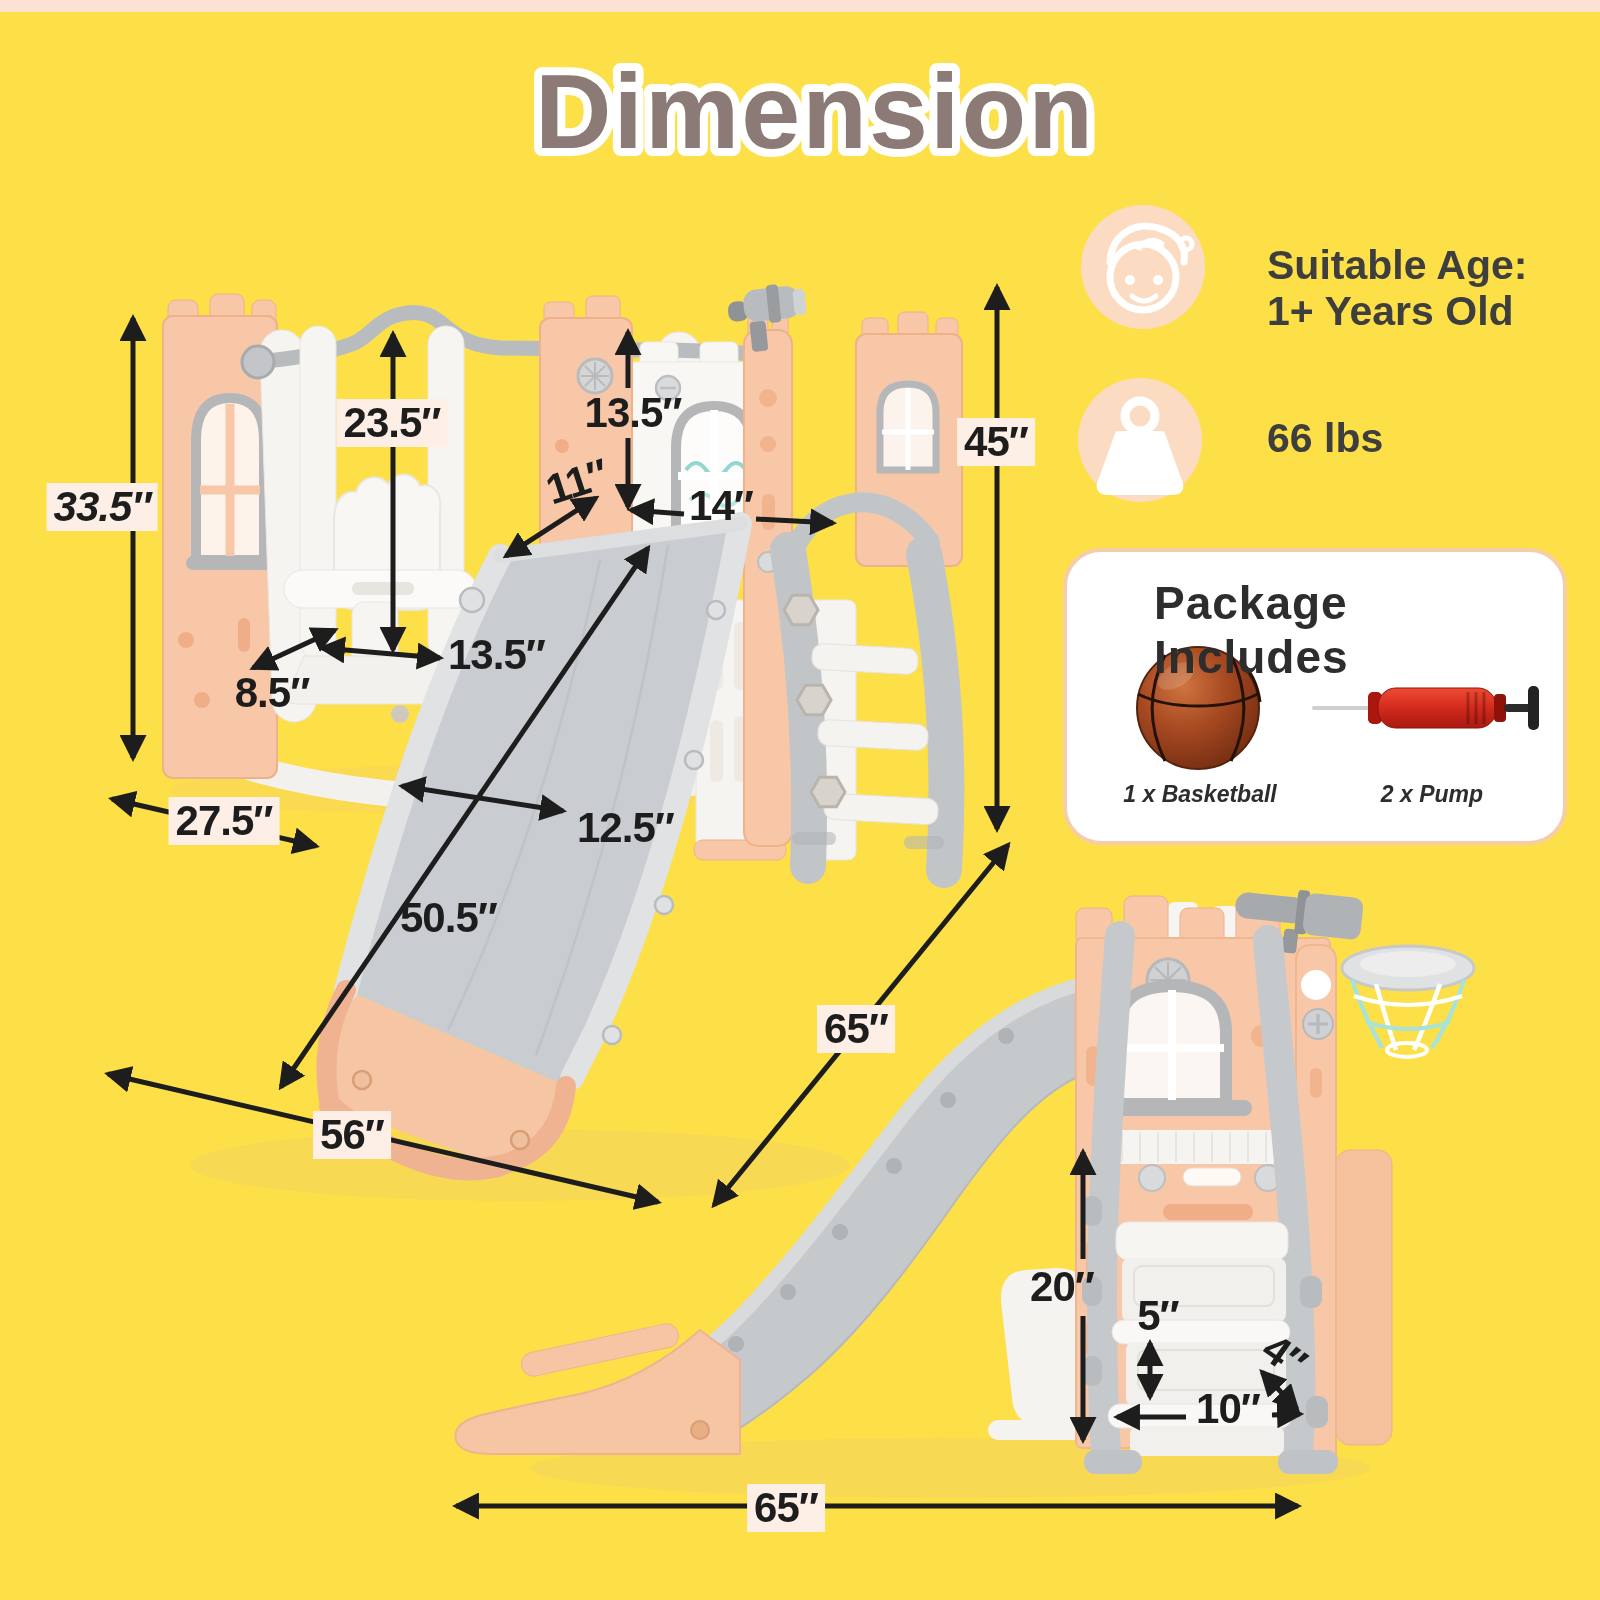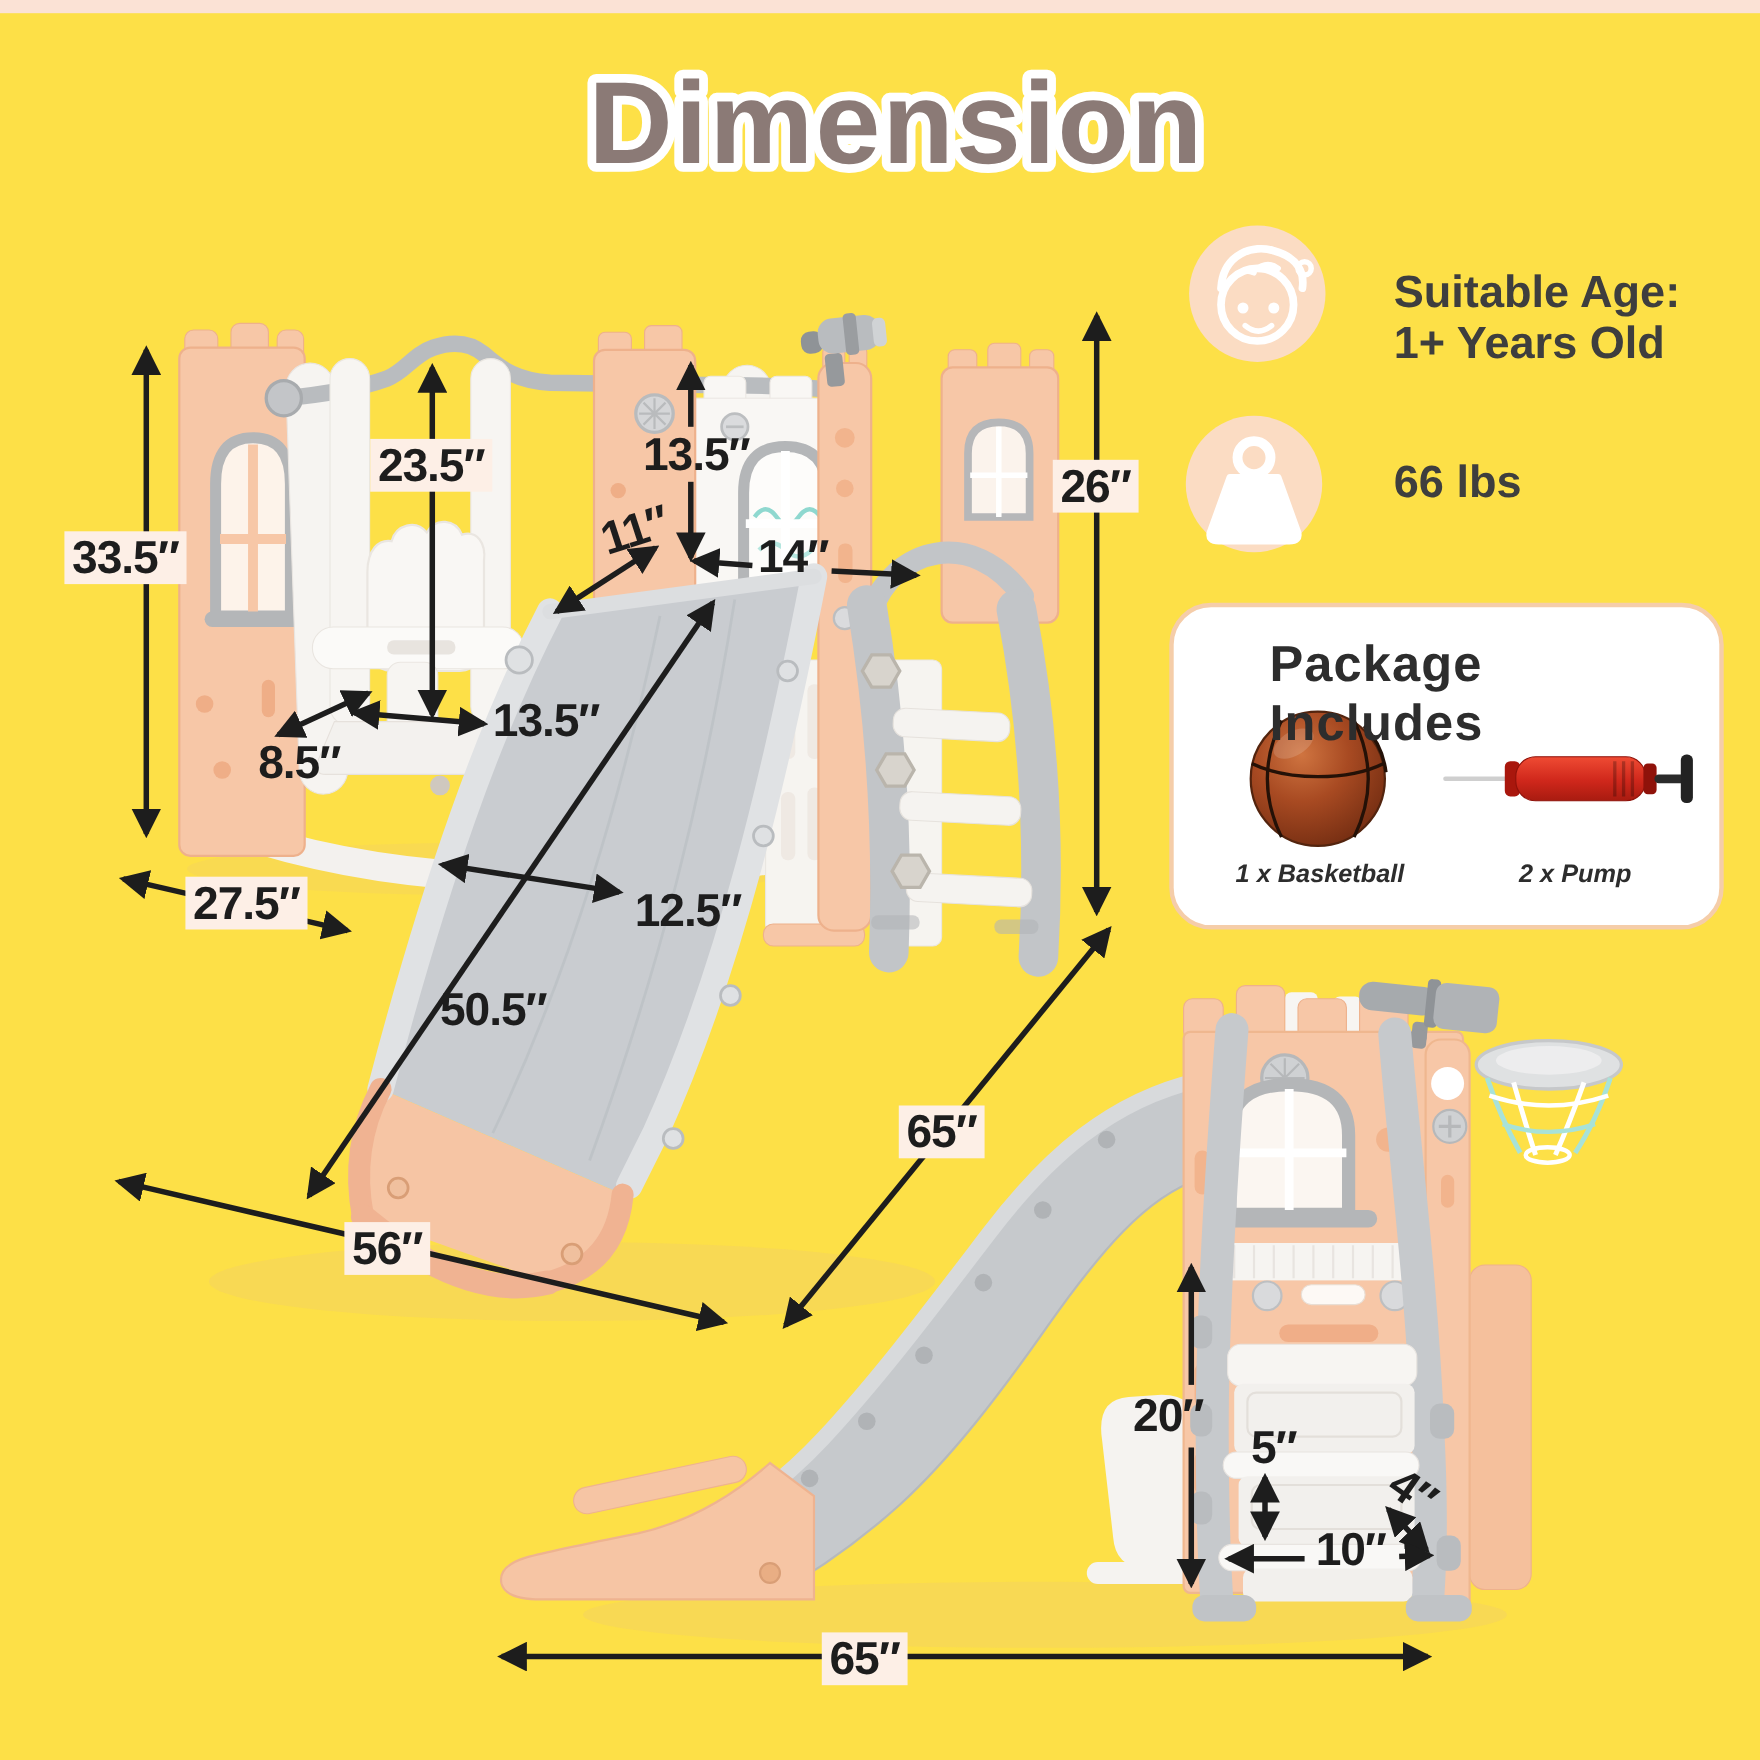--- a/index.html
+++ b/index.html
@@ -326,29 +326,29 @@
       <line x1="1083" y1="1152" x2="1083" y2="1259" marker-start="url(#ah)"></line>
       <line x1="1083" y1="1316" x2="1083" y2="1440" marker-end="url(#ah)"></line>
       <line x1="1150" y1="1343" x2="1150" y2="1397" marker-start="url(#ah)" marker-end="url(#ah)"></line>
       <line x1="1262" y1="1372" x2="1297" y2="1409" marker-start="url(#ah)" marker-end="url(#ah)"></line>
       <line x1="1117" y1="1417" x2="1186" y2="1417" marker-start="url(#ah)"></line>
       <line x1="1272" y1="1415" x2="1300" y2="1414" marker-end="url(#ah)"></line>
       <line x1="456" y1="1506" x2="1298" y2="1506" marker-start="url(#ah)" marker-end="url(#ah)"></line>
     </g>
   </svg>
 
-  <div class="dim bg" style="left:114px;top:507px;">33.5″</div>
+  <div class="dim bg" style="left:102px;top:507px;font-style:italic;">33.5″</div>
   <div class="dim bg" style="left:392px;top:423px;">23.5″</div>
   <div class="dim anchor-left" style="left:448px;top:655px;">13.5″</div>
   <div class="dim" style="left:272px;top:693px;">8.5″</div>
   <div class="dim bg" style="left:224px;top:821px;">27.5″</div>
   <div class="dim rot-n18" style="left:577px;top:482px;">11″</div>
   <div class="dim" style="left:633px;top:413px;">13.5″</div>
   <div class="dim" style="left:721px;top:506px;">14″</div>
-  <div class="dim bg" style="left:996px;top:442px;">26″</div>
+  <div class="dim bg" style="left:996px;top:442px;">45″</div>
   <div class="dim anchor-left" style="left:577px;top:816px;margin-top:12px;">12.5″</div>
   <div class="dim anchor-left" style="left:400px;top:918px;text-align:center;">50.5″</div>
   <div class="dim bg" style="left:856px;top:1029px;">65″</div>
   <div class="dim bg" style="left:352px;top:1135px;">56″</div>
 
   <div class="dim" style="left:1062px;top:1287px;">20″</div>
   <div class="dim" style="left:1158px;top:1316px;">5″</div>
   <div class="dim rot-35" style="left:1284px;top:1356px;">4″</div>
   <div class="dim" style="left:1228px;top:1409px;">10″</div>
   <div class="dim bg" style="left:786px;top:1508px;">65″</div>

